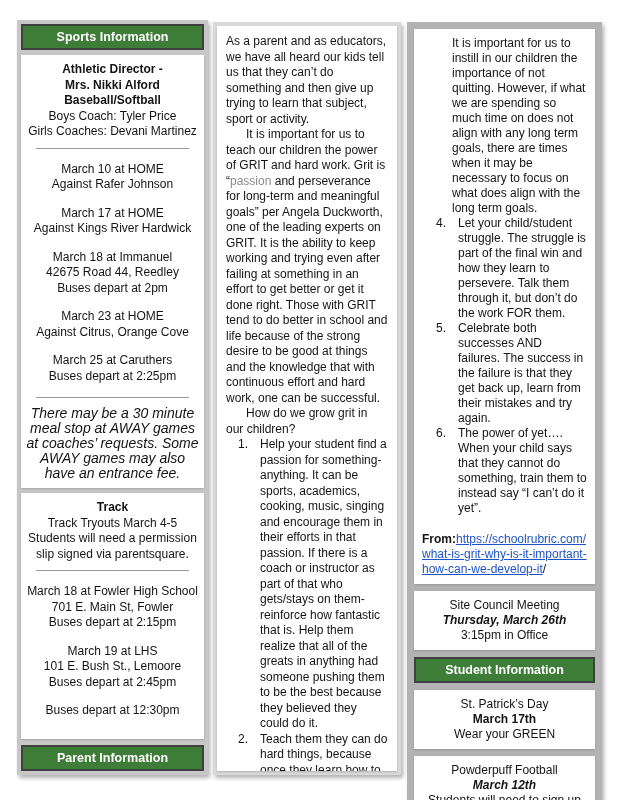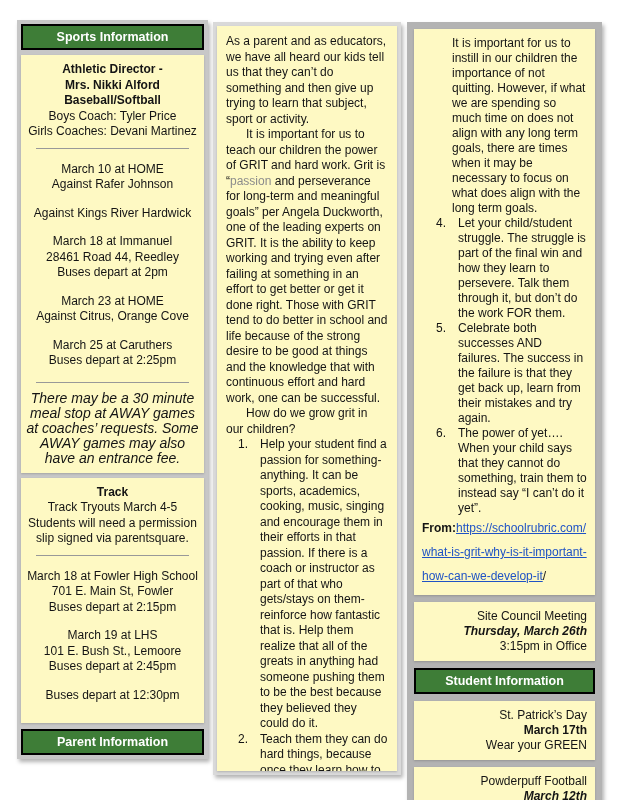--- a/index.html
+++ b/index.html
@@ -7,26 +7,26 @@
     width:618px; height:800px; position:relative;
     background:#ffffff; color:#141414;
     font-family:"Liberation Sans","DejaVu Sans",sans-serif;
   }
   .col { position:absolute; box-sizing:border-box; }
   #col-left  { left:17px;  top:20px; width:191px; background:#c7c7c7; padding:4px; box-shadow:2px 3px 4px rgba(0,0,0,0.30); }
   #col-mid   { left:213px; top:22px; width:188px; height:753px; background:#d9d9d9; padding:4px; box-shadow:2px 3px 4px rgba(0,0,0,0.30); }
   #col-right { left:407px; top:22px; width:195px; background:#b3b3b3; padding:7px; box-shadow:2px 3px 4px rgba(0,0,0,0.30); }
 
   .green-header {
-    background:#3e7d37; border:2px solid #000000; color:#ffffff;
+    background:#3e7d37; border:2px solid #404040; color:#ffffff;
     font-weight:bold; font-size:12.5px; text-align:center;
     padding:4px 0; box-sizing:border-box;
   }
   .box {
-    background:#fef9c3; box-shadow:0 1px 2px rgba(0,0,0,0.18);
+    background:#ffffff; box-shadow:0 1px 2px rgba(0,0,0,0.18);
   }
   #col-left .box { margin-top:5px; padding:7px 5px; font-size:12px; line-height:15.5px; text-align:center; }
   #col-left .green-header + .box { margin-top:5px; }
   #col-left .green-header.mt { margin-top:6px; }
 
   .divider { border:none; border-top:1px solid #999999; margin:8px 10px; }
   .bold { font-weight:bold; }
   .bi { font-weight:bold; font-style:italic; }
   .sched-group { margin:13px 0; }
   .italic-note { font-style:italic; font-size:14px; line-height:15px; }
@@ -38,24 +38,24 @@
   .li { display:flex; align-items:flex-start; padding-left:12px; }
   .li .num { flex:0 0 22px; }
   .li .li-text { flex:1; }
 
   #col-right .box { margin-bottom:7px; padding:7px 8px; font-size:12px; line-height:15px; box-sizing:border-box; }
   #col-right .box:last-child { margin-bottom:0; }
   #col-right .green-header { margin-bottom:7px; }
   #right-article { text-align:left; }
   .cont-para { margin-left:30px; }
   #col-right .li { padding-left:14px; }
-  .from-line { margin-top:0; word-break:break-all; line-height:24px; }
+  .from-line { margin-top:16px; word-break:break-all; line-height:15px; }
   .from-label { font-weight:bold; }
   a.link { color:#1f53c5; text-decoration:underline; }
-  .center-box { text-align:right; line-height:17px; }
+  .center-box { text-align:center; line-height:17px; }
 </style>
 </head>
 <body>
 
 <div class="col" id="col-left">
   <div class="green-header">Sports Information</div>
 
   <div class="box">
     <div>
       <div class="bold">Athletic Director -</div>
@@ -63,25 +63,26 @@
       <div class="bold">Baseball/Softball</div>
       <div>Boys Coach: Tyler Price</div>
       <div>Girls Coaches: Devani Martinez</div>
     </div>
     <hr class="divider">
     <div class="sched-group">
       <div>March 10 at HOME</div>
       <div>Against Rafer Johnson</div>
     </div>
     <div class="sched-group">
+      <div>March 17 at HOME</div>
       <div>Against Kings River Hardwick</div>
     </div>
     <div class="sched-group">
       <div>March 18 at Immanuel</div>
-      <div>28461 Road 44, Reedley</div>
+      <div>42675 Road 44, Reedley</div>
       <div>Buses depart at 2pm</div>
     </div>
     <div class="sched-group">
       <div>March 23 at HOME</div>
       <div>Against Citrus, Orange Cove</div>
     </div>
     <div class="sched-group">
       <div>March 25 at Caruthers</div>
       <div>Buses depart at 2:25pm</div>
     </div>

